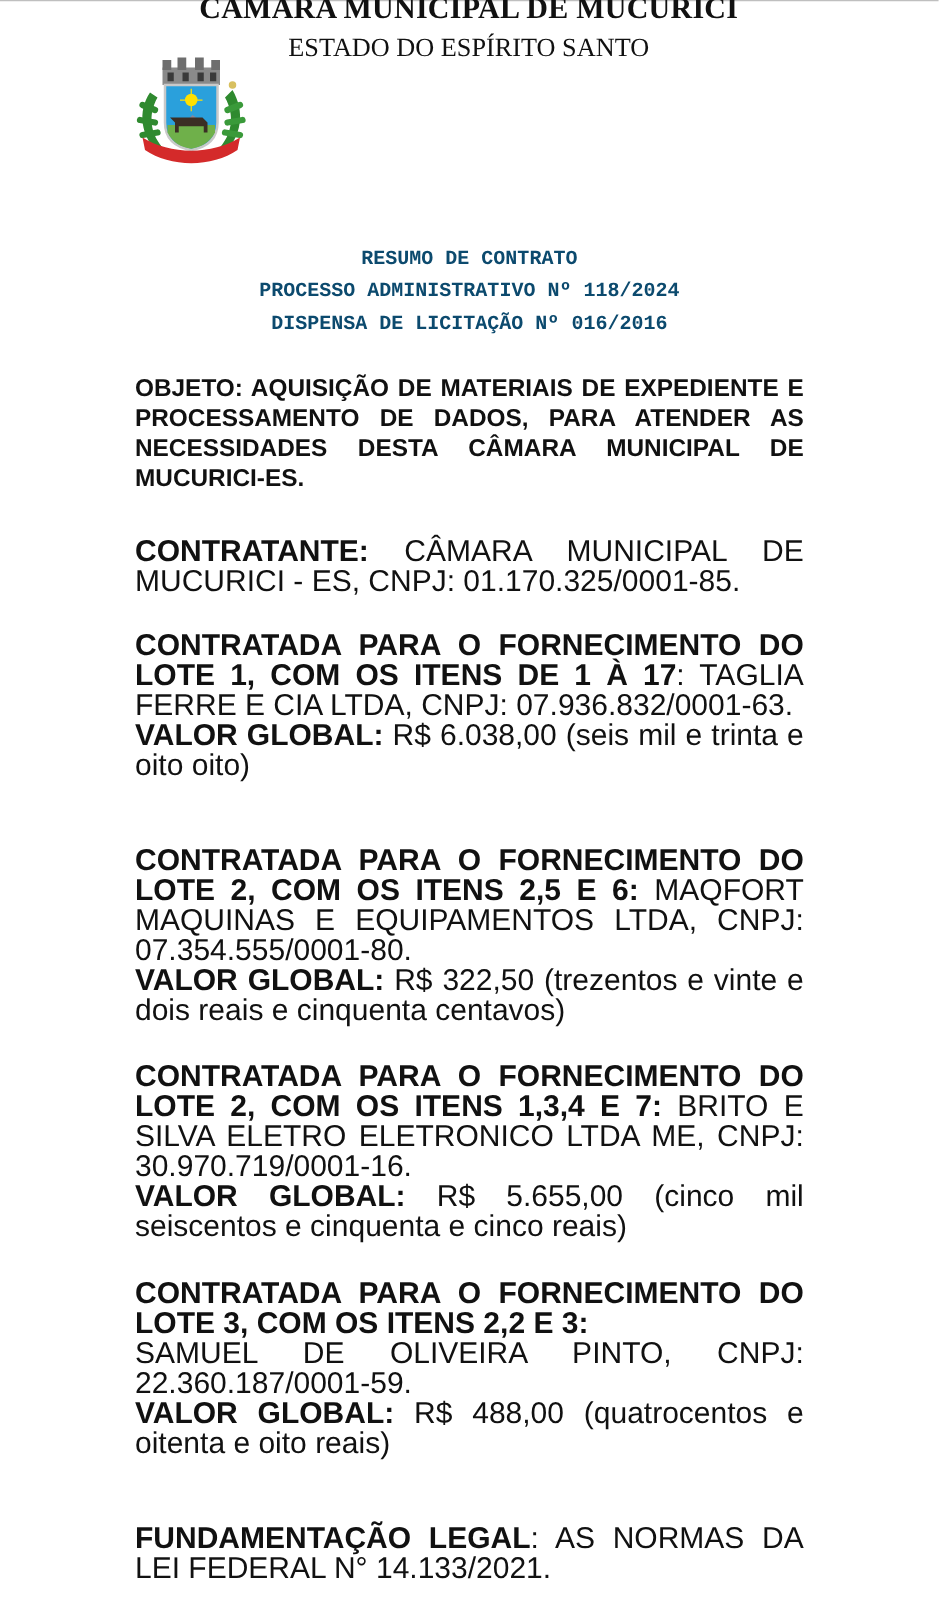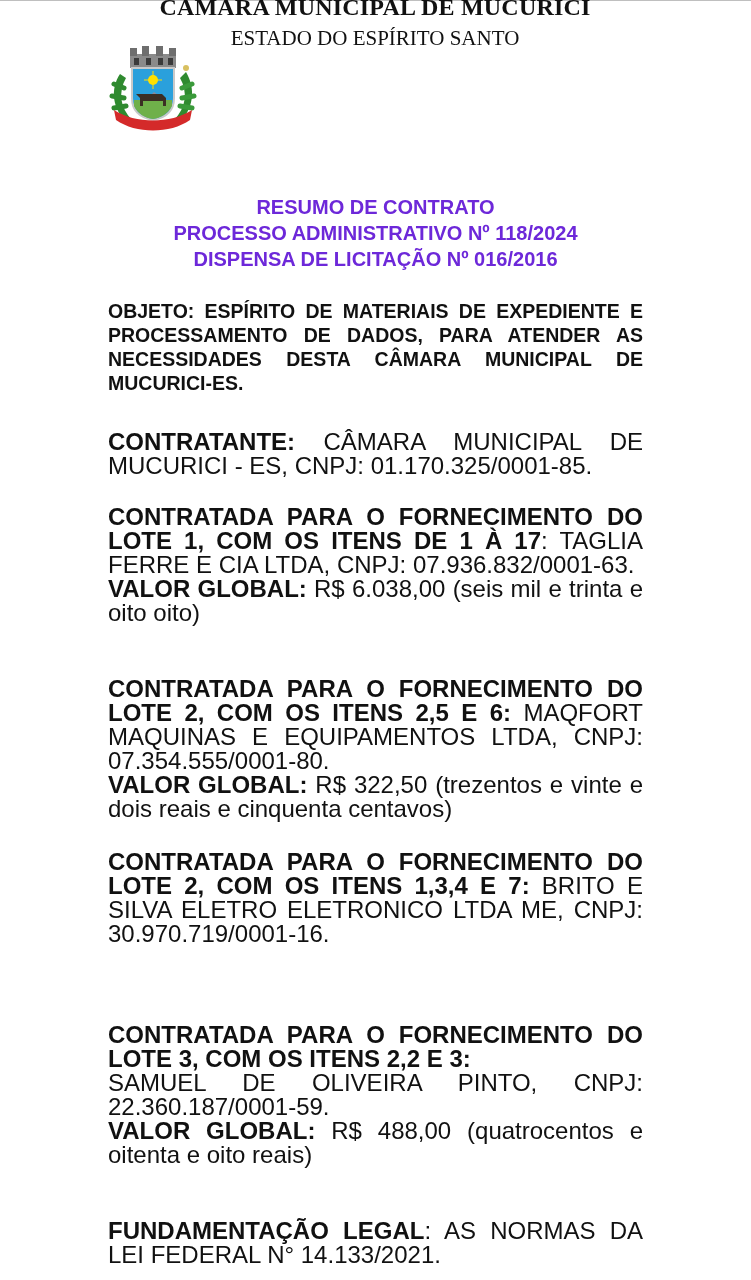--- a/index.html
+++ b/index.html
@@ -3,21 +3,21 @@
 <meta charset="utf-8">
 <style>
   html, body { margin: 0; padding: 0; background: #ffffff; }
   body { width: 751px; height: 1280px; position: relative; overflow: hidden; color: #111; }
   .topline { position: absolute; left: 0; top: 0; width: 751px; height: 1px; background: #bfbfbf; }
   .hdr-title { position: absolute; left: 0; width: 800px; text-align: center; font-family: "Liberation Serif", serif; color: #111; }
   .h1 { top: -6px; font-size: 24px; font-weight: bold; letter-spacing: 0.2px; }
   .h2 { top: 26px; font-size: 21px; }
   .crest { position: absolute; left: 106px; top: 44px; width: 94px; height: 92px; }
   .doc { position: absolute; left: 108px; width: 535px; font-family: "Liberation Sans", sans-serif; font-size: 24px; line-height: 24px; color: #111; }
-  .center-title { position: absolute; left: 108px; width: 535px; text-align: center; font-family: Liberation Sans, sans-serif; font-weight: bold; font-size: 20px; line-height: 22px; color: #6d28d9; }
+  .center-title { position: absolute; left: 108px; width: 535px; text-align: center; font-family: Liberation Mono, monospace; font-weight: bold; font-size: 16px; line-height: 22px; color: #0c4a6e; }
   .just { text-align: justify; text-align-last: left; }
   .obj { font-weight: bold; text-align: justify; text-align-last: left; }
   b { font-weight: bold; }
   p { margin: 0; }
 </style>
 </head>
 <body>
 
 <div class="topline"></div>
 
@@ -51,38 +51,39 @@
     <path d="M30 50 h26 l4 4 v8 h-3 v-5 h-20 v5 h-3 v-8 z" fill="#3b2e24"></path>
 
     <path d="M8 66 C30 80 64 80 86 66 L84 76 C64 90 30 90 10 76 Z" fill="#d42a2a"></path>
   </svg>
 </div>
 
 <div class="center-title" style="top:196px;">RESUMO DE CONTRATO</div>
 <div class="center-title" style="top:222px;">PROCESSO ADMINISTRATIVO Nº 118/2024</div>
 <div class="center-title" style="top:248px;">DISPENSA DE LICITAÇÃO Nº 016/2016</div>
 
-<div class="doc obj" style="top:299px; font-size:19.5px;">OBJETO: ESPÍRITO DE MATERIAIS DE EXPEDIENTE E PROCESSAMENTO DE DADOS, PARA ATENDER AS NECESSIDADES DESTA CÂMARA MUNICIPAL DE MUCURICI-ES.</div>
+<div class="doc obj" style="top:299px; font-size:19.5px;">OBJETO: AQUISIÇÃO DE MATERIAIS DE EXPEDIENTE E PROCESSAMENTO DE DADOS, PARA ATENDER AS NECESSIDADES DESTA CÂMARA MUNICIPAL DE MUCURICI-ES.</div>
 
 <div class="doc just" style="top:430px;">
   <b>CONTRATANTE:</b><span> CÂMARA MUNICIPAL DE MUCURICI - ES, CNPJ: 01.170.325/0001-85.</span>
 </div>
 
 <div class="doc just" style="top:505px;">
   <p><b>CONTRATADA PARA O FORNECIMENTO DO LOTE 1, COM OS ITENS DE 1 À 17</b><span>: TAGLIA FERRE E CIA LTDA, CNPJ: 07.936.832/0001-63.</span></p>
   <p><b>VALOR GLOBAL:</b><span> R$ 6.038,00 (seis mil e trinta e oito oito)</span></p>
 </div>
 
 <div class="doc just" style="top:677px;">
   <p><b>CONTRATADA PARA O FORNECIMENTO DO LOTE 2, COM OS ITENS 2,5 E 6:</b><span> MAQFORT MAQUINAS E EQUIPAMENTOS LTDA, CNPJ: 07.354.555/0001-80.</span></p>
   <p><b>VALOR GLOBAL:</b><span> R$ 322,50 (trezentos e vinte e dois reais e cinquenta centavos)</span></p>
 </div>
 
 <div class="doc just" style="top:850px;">
   <p><b>CONTRATADA PARA O FORNECIMENTO DO LOTE 2, COM OS ITENS 1,3,4 E 7:</b><span> BRITO E SILVA ELETRO ELETRONICO LTDA ME, CNPJ: 30.970.719/0001-16.</span></p>
+  <p><b>VALOR GLOBAL:</b><span> R$ 5.655,00 (cinco mil seiscentos e cinquenta e cinco reais)</span></p>
 </div>
 
 <div class="doc just" style="top:1023px;">
   <p><b>CONTRATADA PARA O FORNECIMENTO DO LOTE 3, COM OS ITENS 2,2 E 3:</b></p>
   <p><span>SAMUEL DE OLIVEIRA PINTO, CNPJ: 22.360.187/0001-59.</span></p>
   <p><b>VALOR GLOBAL:</b><span> R$ 488,00 (quatrocentos e oitenta e oito reais)</span></p>
 </div>
 
 <div class="doc just" style="top:1219px;">
   <b>FUNDAMENTAÇÃO LEGAL</b><span>: AS NORMAS DA LEI FEDERAL N° 14.133/2021.</span>

